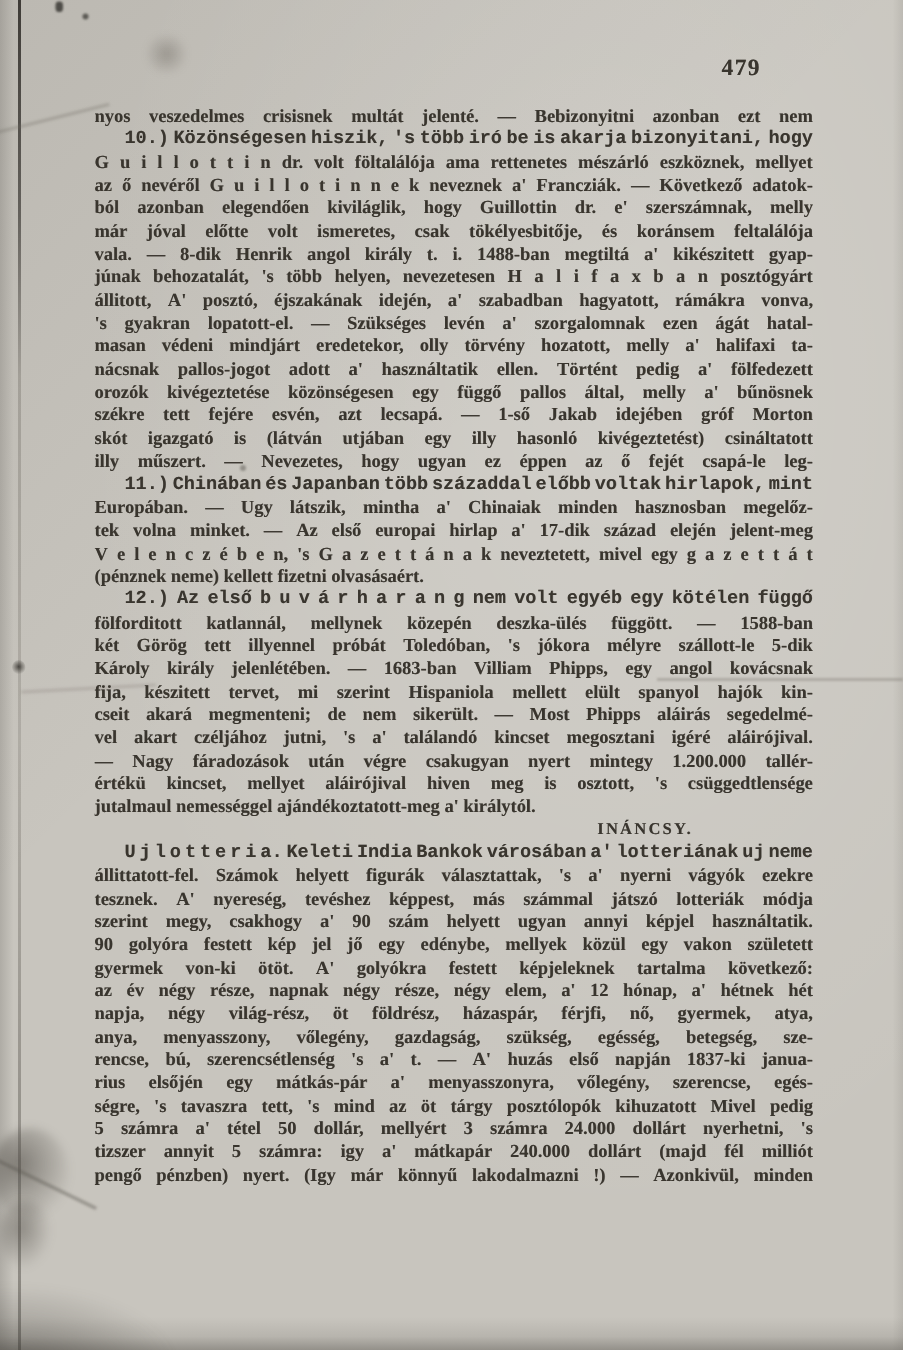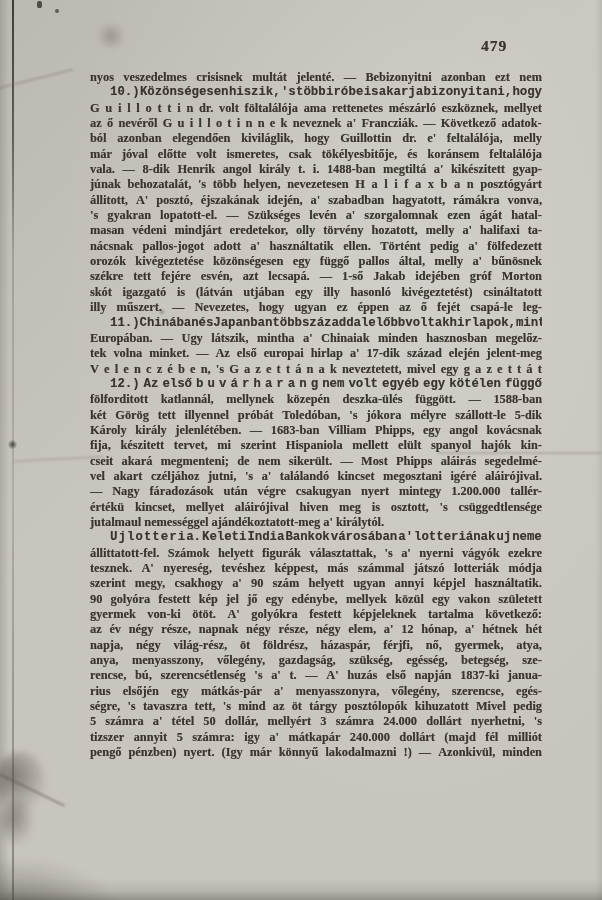--- a/index.html
+++ b/index.html
@@ -79,21 +79,21 @@
   .page-number {
     position: absolute; left: 481px; top: 37px;
     font-size: 15.5px; font-weight: 700; letter-spacing: 1px;
     text-shadow: 0.2px 0.2px 0.4px rgba(57,53,46,0.55);
   }
   .text-block {
     position: absolute; left: 63px; top: 70px; width: 479px;
     font-size: 12.3px; font-weight: 700;
     text-shadow: 0.2px 0.2px 0.4px rgba(57,53,46,0.45);
   }
-  .line { height: 15.35px; line-height: 15.35px; overflow: hidden; white-space: nowrap; margin-left: 27px; }
+  .line { height: 15.35px; line-height: 15.35px; overflow: hidden; white-space: nowrap; }
   .line.justify, .line.indent { display: flex; justify-content: space-between; }
   .line.indent { padding-left: 20px; font-family: Liberation Mono, monospace; }
   .line.end { text-align: left; }
   .line.signature {
     text-align: right; padding-right: 80px;
     font-size: 11px; letter-spacing: 1.5px;
   }
 </style>
 </head>
 <body>
@@ -186,21 +186,21 @@
       </div>
       <div class="line justify">
         <span>ból</span>
         <span>azonban</span>
         <span>elegendően</span>
         <span>kiviláglik,</span>
         <span>hogy</span>
         <span>Guillottin</span>
         <span>dr.</span>
         <span>e'</span>
-        <span>feltalálója,</span>
+        <span>szerszámnak,</span>
         <span>melly</span>
       </div>
       <div class="line justify">
         <span>már</span>
         <span>jóval</span>
         <span>előtte</span>
         <span>volt</span>
         <span>ismeretes,</span>
         <span>csak</span>
         <span>tökélyesbitője,</span>
@@ -412,20 +412,21 @@
         <span>egy</span>
         <span>g</span>
         <span>a</span>
         <span>z</span>
         <span>e</span>
         <span>t</span>
         <span>t</span>
         <span>á</span>
         <span>t</span>
       </div>
+      <div class="line end">(pénznek neme) kellett fizetni olvasásaért.</div>
       <div class="line indent">
         <span>12.)</span>
         <span>Az</span>
         <span>első</span>
         <span>b</span>
         <span>u</span>
         <span>v</span>
         <span>á</span>
         <span>r</span>
         <span>h</span>
@@ -533,20 +534,21 @@
         <span>mellyet</span>
         <span>aláirójival</span>
         <span>hiven</span>
         <span>meg</span>
         <span>is</span>
         <span>osztott,</span>
         <span>'s</span>
         <span>csüggedtlensége</span>
       </div>
       <div class="line end">jutalmaul nemességgel ajándékoztatott-meg a' királytól.</div>
+      <div class="line signature">INÁNCSY.</div>
       <div class="line indent">
         <span>U</span>
         <span>j</span>
         <span>l</span>
         <span>o</span>
         <span>t</span>
         <span>t</span>
         <span>e</span>
         <span>r</span>
         <span>i</span>

